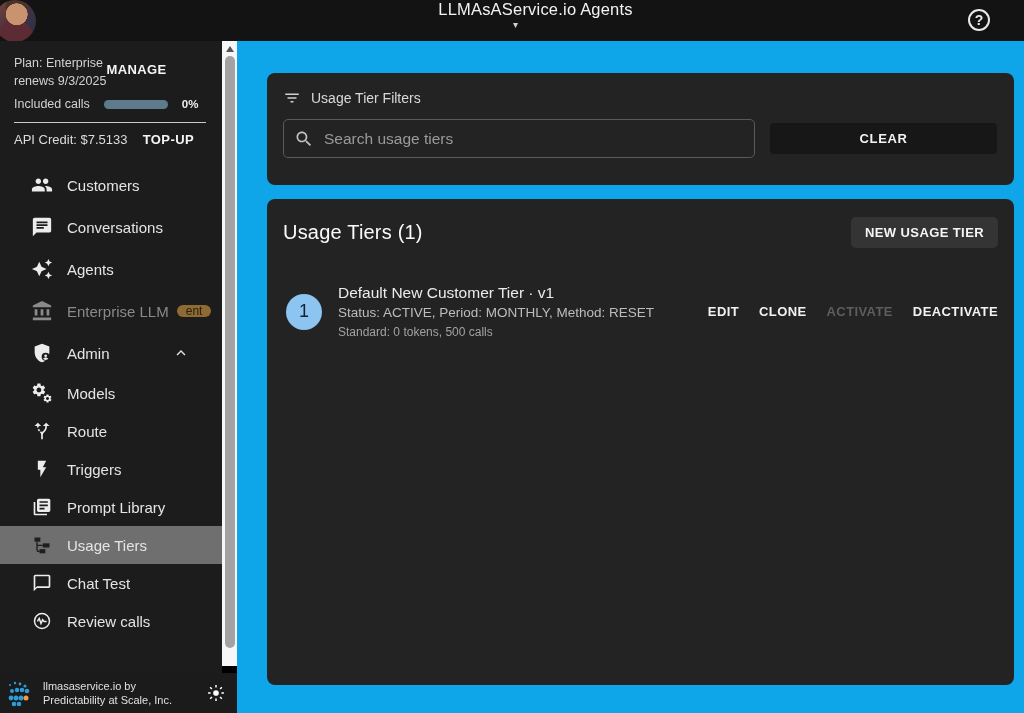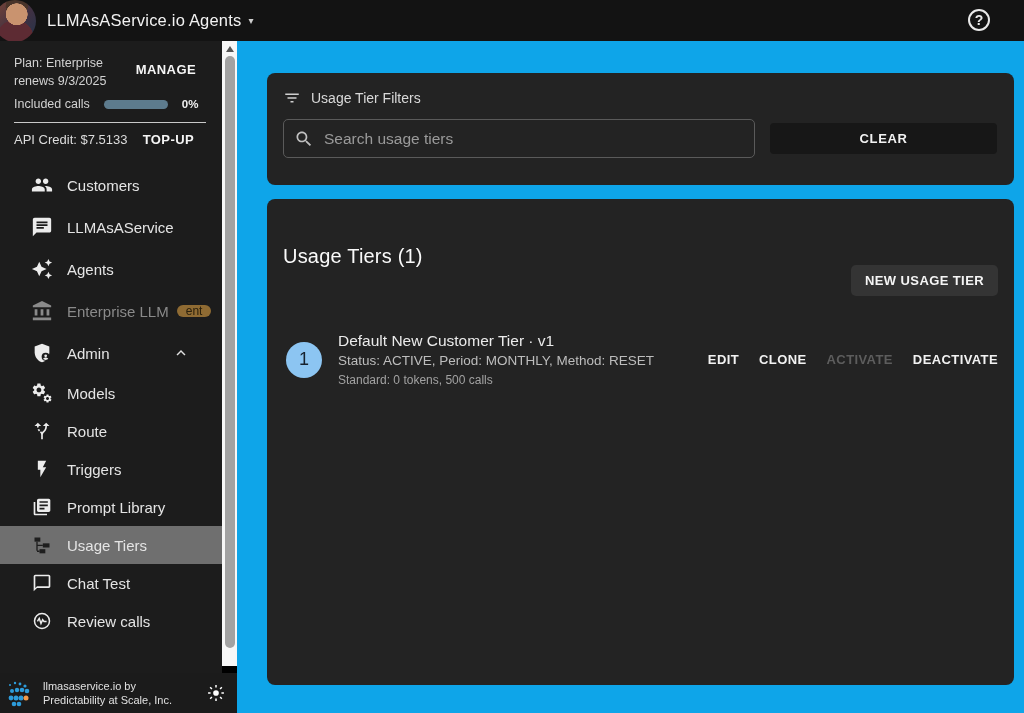--- a/index.html
+++ b/index.html
@@ -2,40 +2,40 @@
 <html><head>
 <meta charset="utf-8">
 <style>
   * { margin:0; padding:0; box-sizing:border-box; }
   html,body { width:1024px; height:713px; background:#000; overflow:hidden;
               font-family:"Liberation Sans","DejaVu Sans",sans-serif; }
   .app { position:relative; width:1024px; height:713px; background:#000; }
 
   
   .topbar { position:absolute; left:0; top:0; width:1024px; height:41px;
-            background:#131313; display:flex; align-items:center; }
+            background:#131313; display:flex; align-items:center;flex-direction:column; }
   .avatar-photo { position:absolute; left:-6px; top:0; width:42px; height:42px;
             border-radius:50%; overflow:hidden;
             background:
               radial-gradient(circle at 54% 34%, #c9936f 0 30%, rgba(0,0,0,0) 31%),
               radial-gradient(circle at 54% 16%, #4a342a 0 26%, rgba(0,0,0,0) 27%),
               radial-gradient(circle at 50% 92%, #5d2b33 0 42%, rgba(0,0,0,0) 43%),
               linear-gradient(135deg, #7a4536 0%, #403042 55%, #23344a 100%); }
   .app-title { margin-left:47px; color:#f2f2f2; font-size:16.5px; letter-spacing:.2px; }
   .title-caret { color:#cfcfcf; font-size:10px; margin-left:7px; }
   .help-btn { position:absolute; right:34px; top:9px; width:22px; height:22px;
               border:2px solid #e9e9e9; border-radius:50%; color:#e9e9e9;
               display:flex; align-items:center; justify-content:center;
               font-size:14px; font-weight:bold; cursor:pointer; }
 
   
   .sidebar { position:absolute; left:0; top:41px; width:222px; height:632px;
              background:#1c1c1c; overflow:hidden; }
   .plan-block { padding:13px 14px 0 14px; height:123px; }
-  .plan-top { display:flex; justify-content:space-between; align-items:flex-start; }
+  .plan-top { display:flex; justify-content:flex-start; align-items:flex-start; }
   .plan-line { color:#d2d2d2; font-size:12.5px; line-height:18px; }
   .txt-btn { background:none; border:none; color:#f5f5f5; font-weight:bold;
              font-size:13px; letter-spacing:.4px; cursor:pointer;
              font-family:inherit; padding:0; }
   .manage-btn { margin-top:8px; margin-right:12px; }
   .calls-row { display:flex; align-items:center; margin-top:7px; }
   .calls-label { color:#d2d2d2; font-size:12.5px; flex:0 0 auto; }
   .progress-pill { width:64px; height:9px; border-radius:5px; background:#5d7b8d;
                    margin-left:14px; }
   .calls-pct { color:#f0f0f0; font-size:11.5px; font-weight:bold; margin-left:14px; }
@@ -91,21 +91,21 @@
   .search-box input::placeholder { color:#9a9a9a; }
   .clear-btn { margin-left:15px; width:227px; height:31px; background:#171717;
                border:none; border-radius:4px; color:#f2f2f2; font-weight:bold;
                font-size:13px; letter-spacing:.6px; cursor:pointer; font-family:inherit; }
 
   .tiers-panel { top:158px; height:486px; padding:18px 16px; }
   .tiers-header { display:flex; align-items:center; justify-content:space-between; }
   .tiers-title { color:#fafafa; font-size:20px; font-weight:400; letter-spacing:.2px; }
   .new-tier-btn { background:#343434; border:none; border-radius:5px; color:#f5f5f5;
                   font-weight:bold; font-size:13px; letter-spacing:.4px;
-                  padding:8px 14px; cursor:pointer; font-family:inherit;margin-top:48px; }
+                  padding:8px 14px; cursor:pointer; font-family:inherit; }
   .tier-item { display:flex; align-items:center; margin-top:34px; }
   .tier-avatar { width:36px; height:36px; border-radius:50%; background:#8cc5f2;
                  color:#17222e; font-size:18px; display:flex; align-items:center;
                  justify-content:center; flex:0 0 auto; margin-left:3px; }
   .tier-text { margin-left:16px; flex:1; min-width:0; }
   .tier-name { color:#ebebeb; font-size:15.5px; line-height:21px; }
   .tier-sub { color:#bdbdbd; font-size:13.5px; line-height:20px; }
   .tier-detail { color:#a2a2a2; font-size:12px; line-height:18px; }
   .tier-actions { display:flex; align-items:center; gap:20px; padding-right:0; }
   .action-btn { background:none; border:none; color:#f2f2f2; font-weight:bold;
@@ -161,21 +161,21 @@
         </span>
         <span class="nav-label">Customers</span>
       </div>
 
       <div class="nav-item">
         <span class="nav-icon">
           <svg width="22" height="22" viewBox="0 0 24 24" fill="currentColor">
               <path d="M20 2H4c-1.1 0-2 .9-2 2v18l4-4h14c1.1 0 2-.9 2-2V4c0-1.1-.9-2-2-2zM6 9h12v2H6V9zm8 5H6v-2h8v2zm4-6H6V6h12v2z"></path>
             </svg>
         </span>
-        <span class="nav-label">LLMAsAService</span>
+        <span class="nav-label">Conversations</span>
       </div>
 
       <div class="nav-item">
         <span class="nav-icon">
           <svg width="22" height="22" viewBox="0 0 24 24" fill="currentColor">
               <path d="M19 9l1.25-2.75L23 5l-2.75-1.25L19 1l-1.25 2.75L15 5l2.75 1.25L19 9zm-7.5.5L9 4 6.5 9.5 1 12l5.5 2.5L9 20l2.5-5.5L17 12l-5.5-2.5zM19 15l-1.25 2.75L15 19l2.75 1.25L19 23l1.25-2.75L23 19l-2.75-1.25L19 15z"></path>
             </svg>
         </span>
         <span class="nav-label">Agents</span>
       </div>

